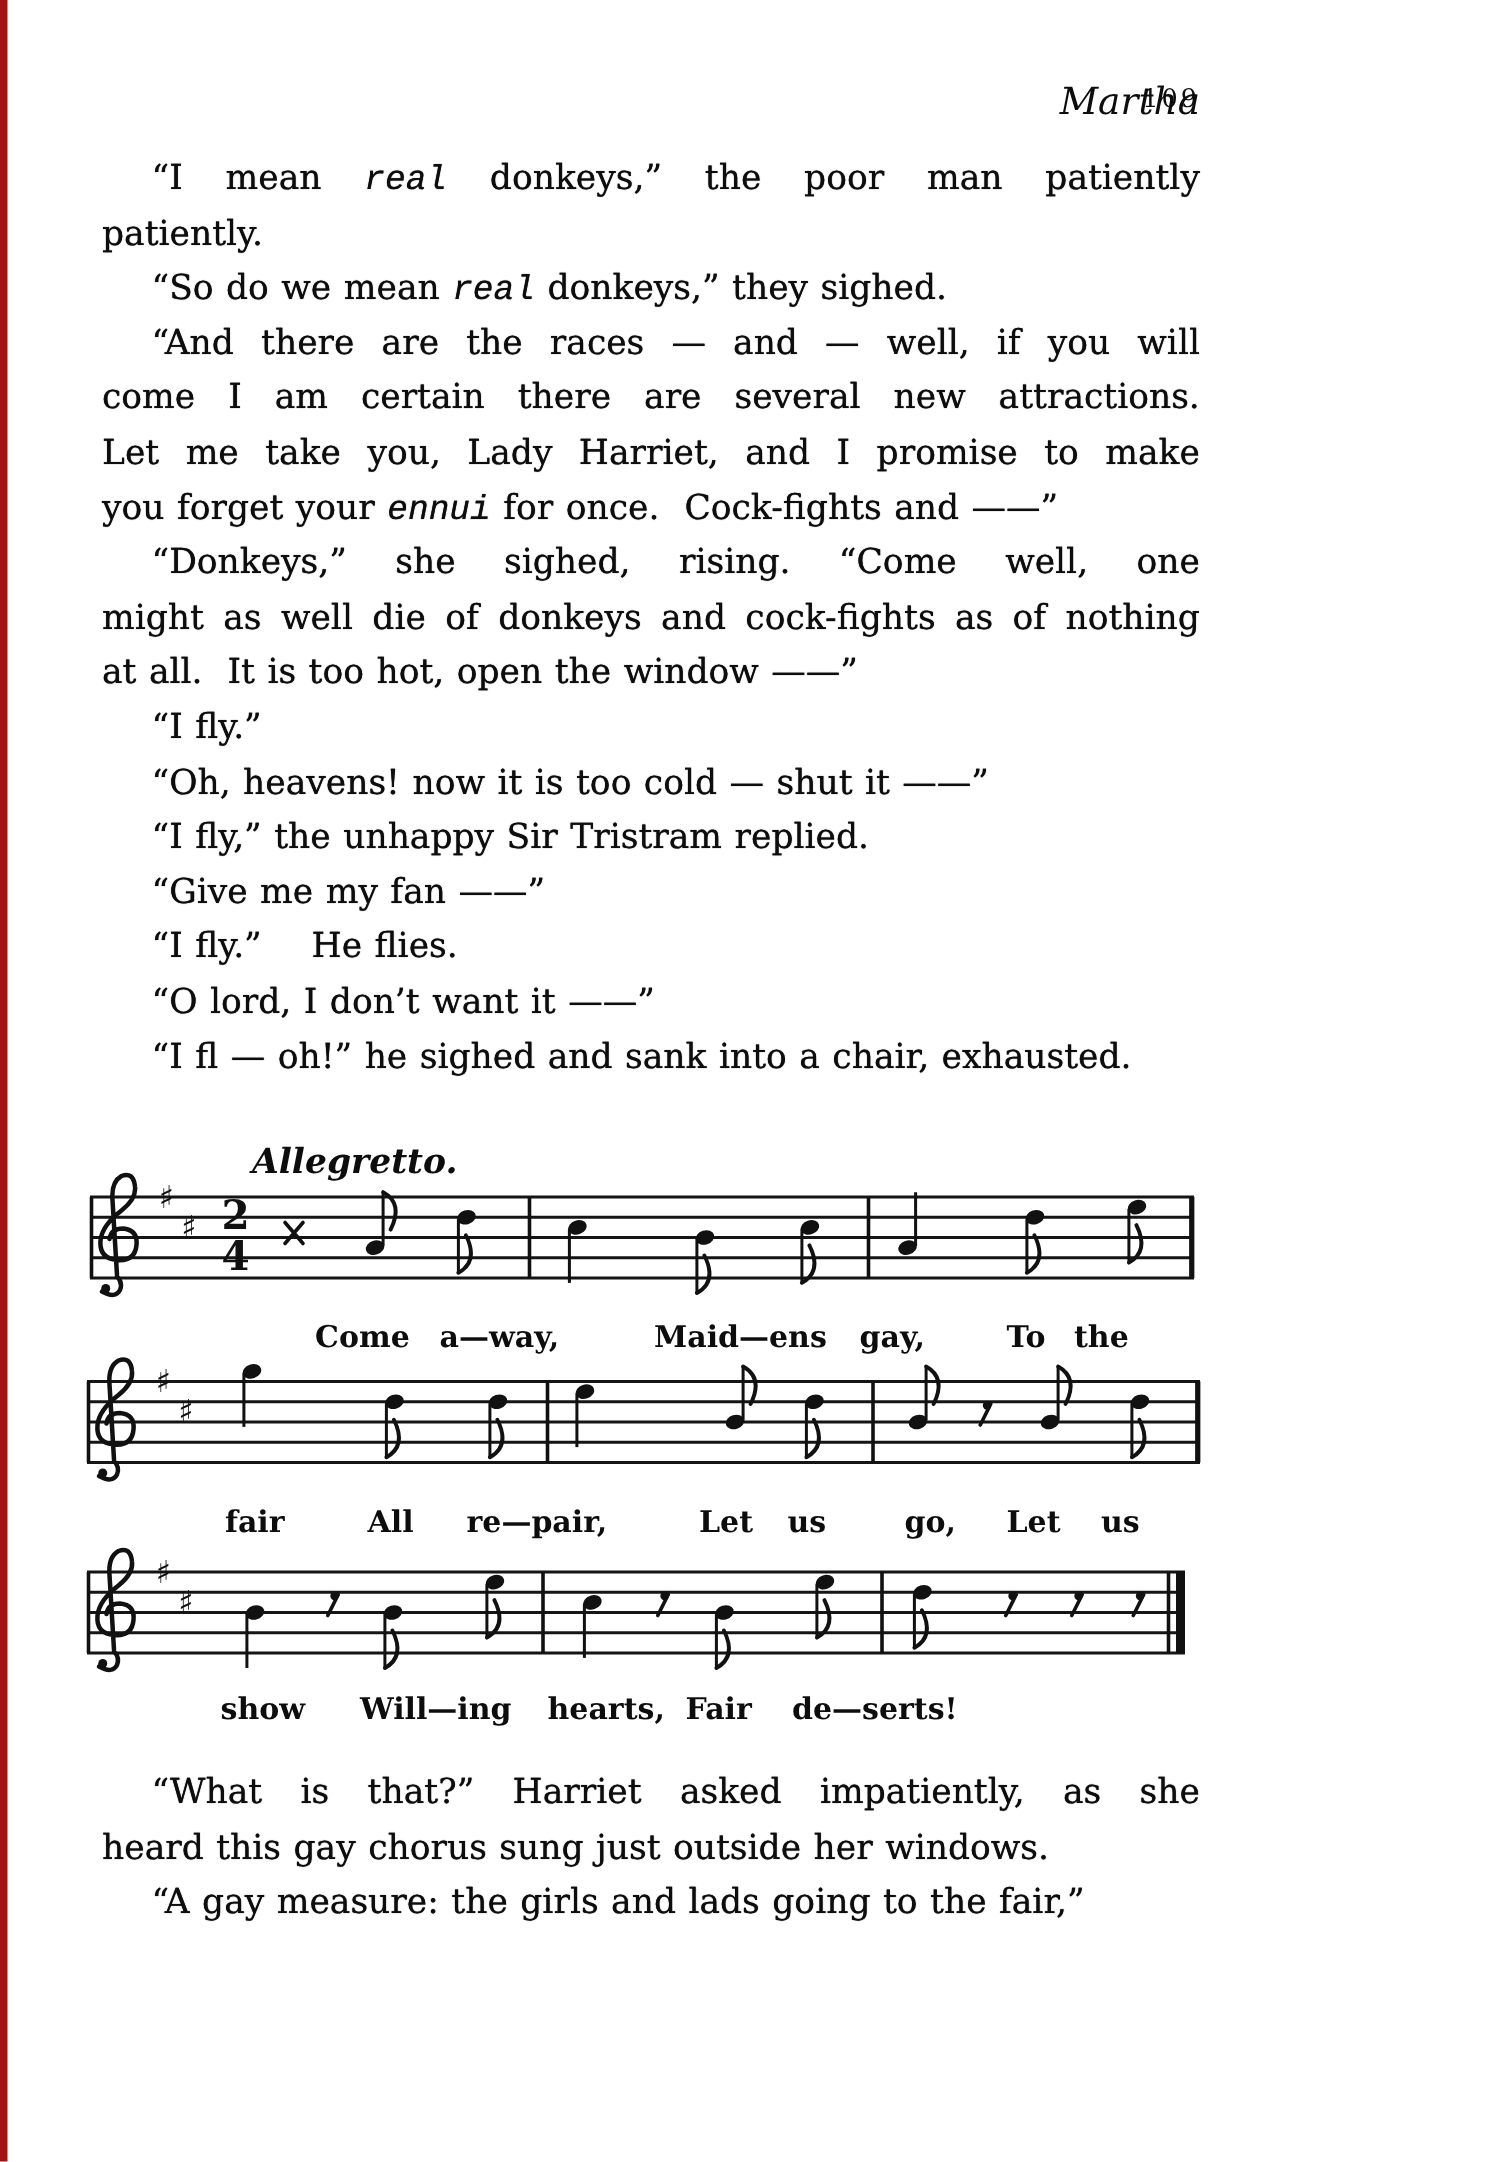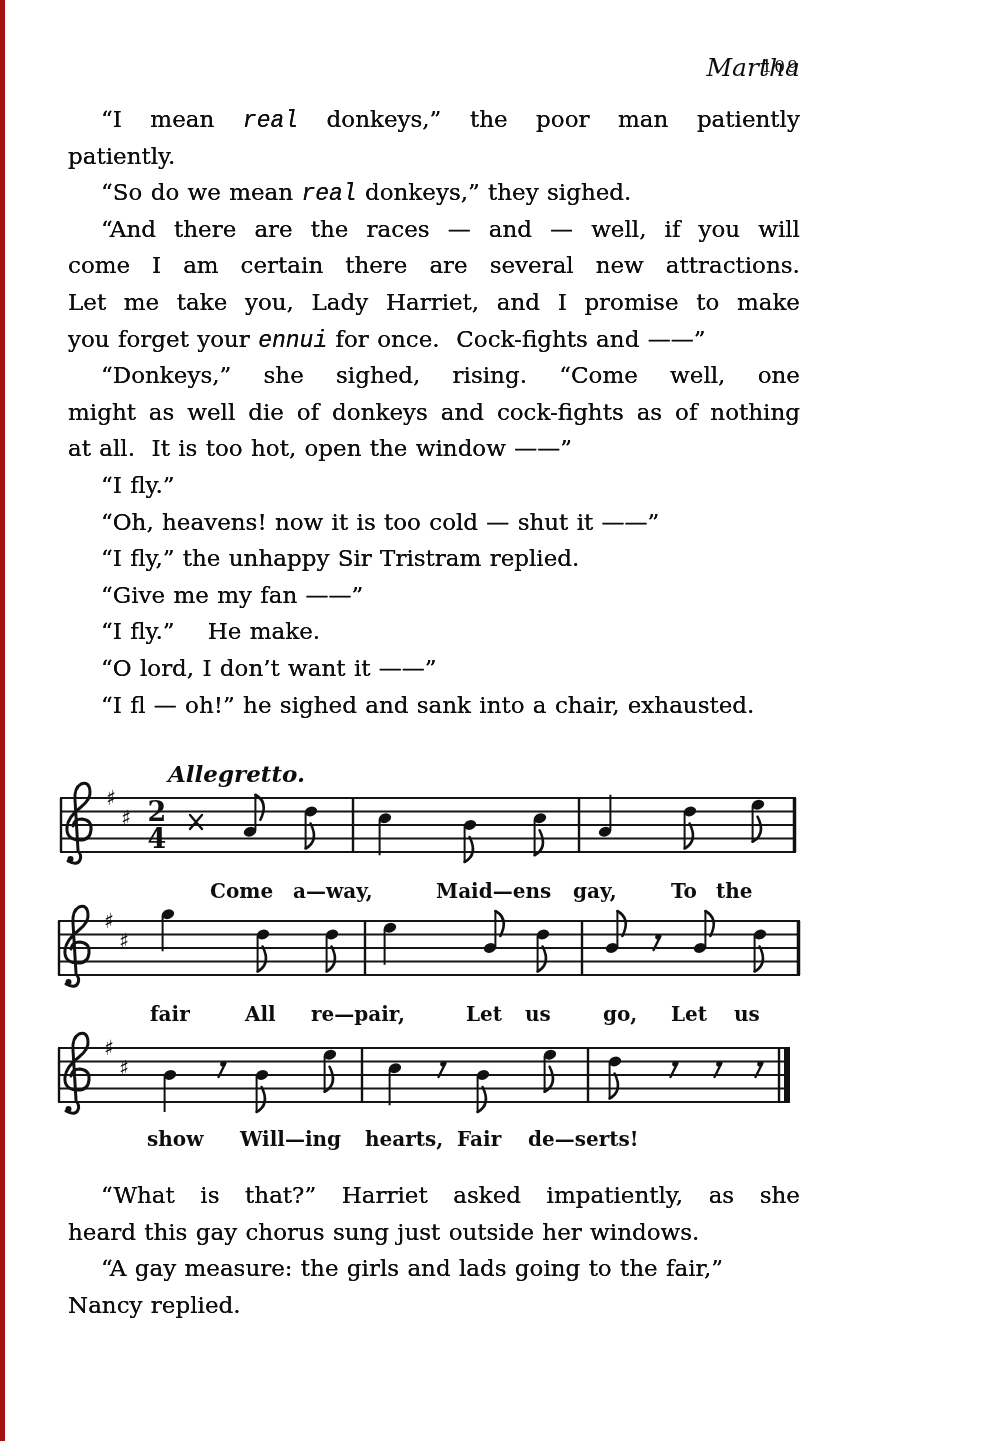--- a/index.html
+++ b/index.html
@@ -116,21 +116,21 @@
       <span>cock-fights</span>
       <span>as</span>
       <span>of</span>
       <span>nothing</span>
     </div>
   <div class="line">at all.  It is too hot, open the window ——”</div>
   <div class="line ind">“I fly.”</div>
   <div class="line ind">“Oh, heavens! now it is too cold — shut it ——”</div>
   <div class="line ind">“I fly,” the unhappy Sir Tristram replied.</div>
   <div class="line ind">“Give me my fan ——”</div>
-  <div class="line ind">“I fly.”    He make.</div>
+  <div class="line ind">“I fly.”    He flies.</div>
   <div class="line ind">“O lord, I don’t want it ——”</div>
   <div class="line ind">“I fl — oh!” he sighed and sank into a chair, exhausted.</div>
 </div>
 
 <svg id="music-svg" width="1000" height="475">
     <text x="168" y="42" class="tempo">Allegretto.</text>
     <g>
       <line x1="60" x2="796" y1="58" y2="58" class="sl"></line>
       <line x1="60" x2="796" y1="71.5" y2="71.5" class="sl"></line>
       <line x1="60" x2="796" y1="85" y2="85" class="sl"></line>
@@ -284,14 +284,13 @@
       <span>is</span>
       <span>that?”</span>
       <span>Harriet</span>
       <span>asked</span>
       <span>impatiently,</span>
       <span>as</span>
       <span>she</span>
     </div>
   <div class="line">heard this gay chorus sung just outside her windows.</div>
   <div class="line ind">“A gay measure: the girls and lads going to the fair,”</div>
-  <div class="line">Nancy replied.</div>
 </div>
 
 </body></html>

